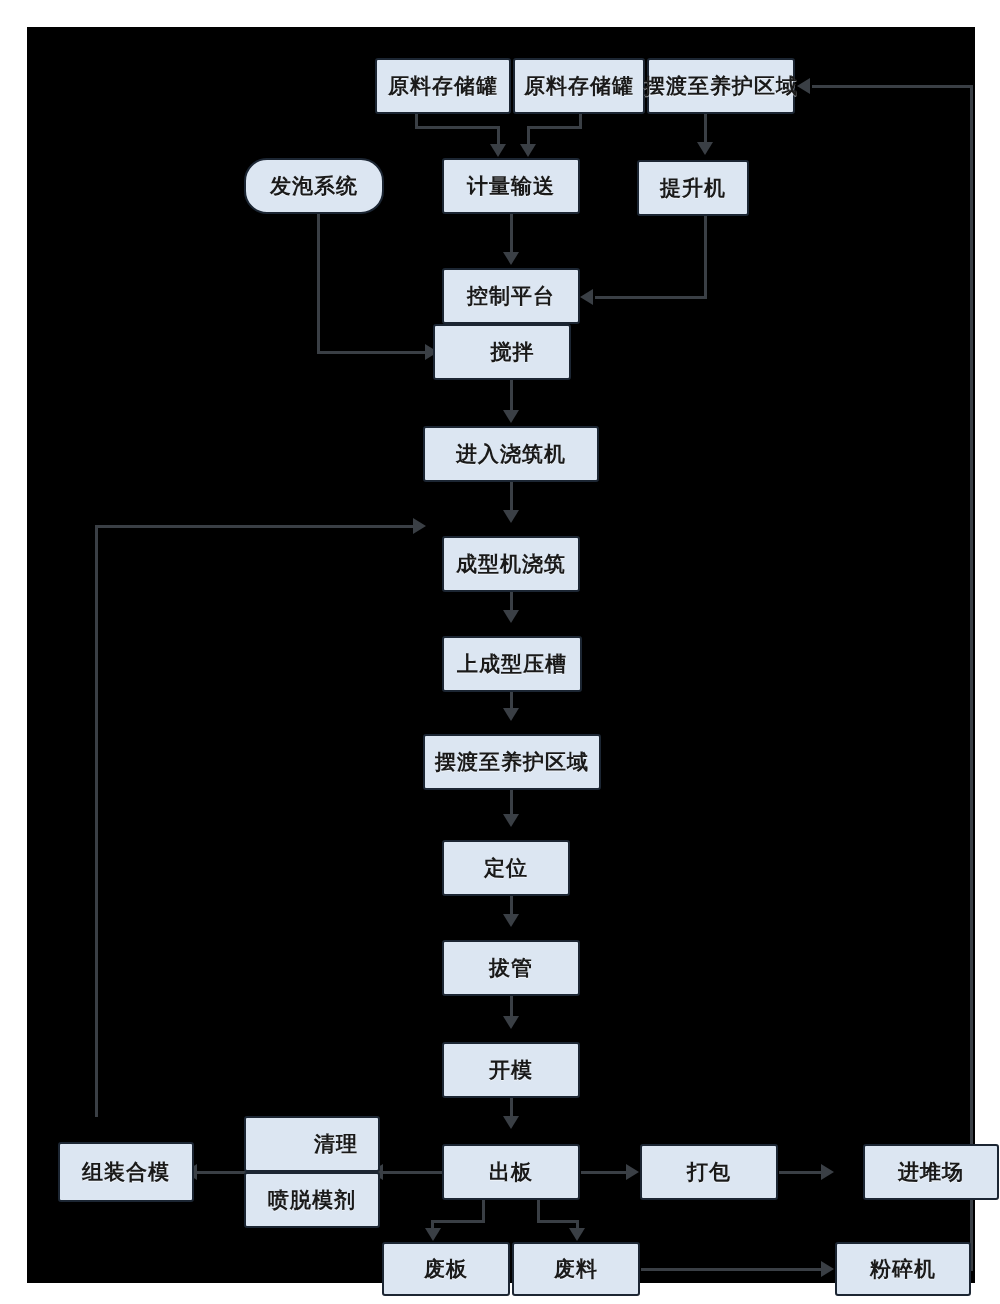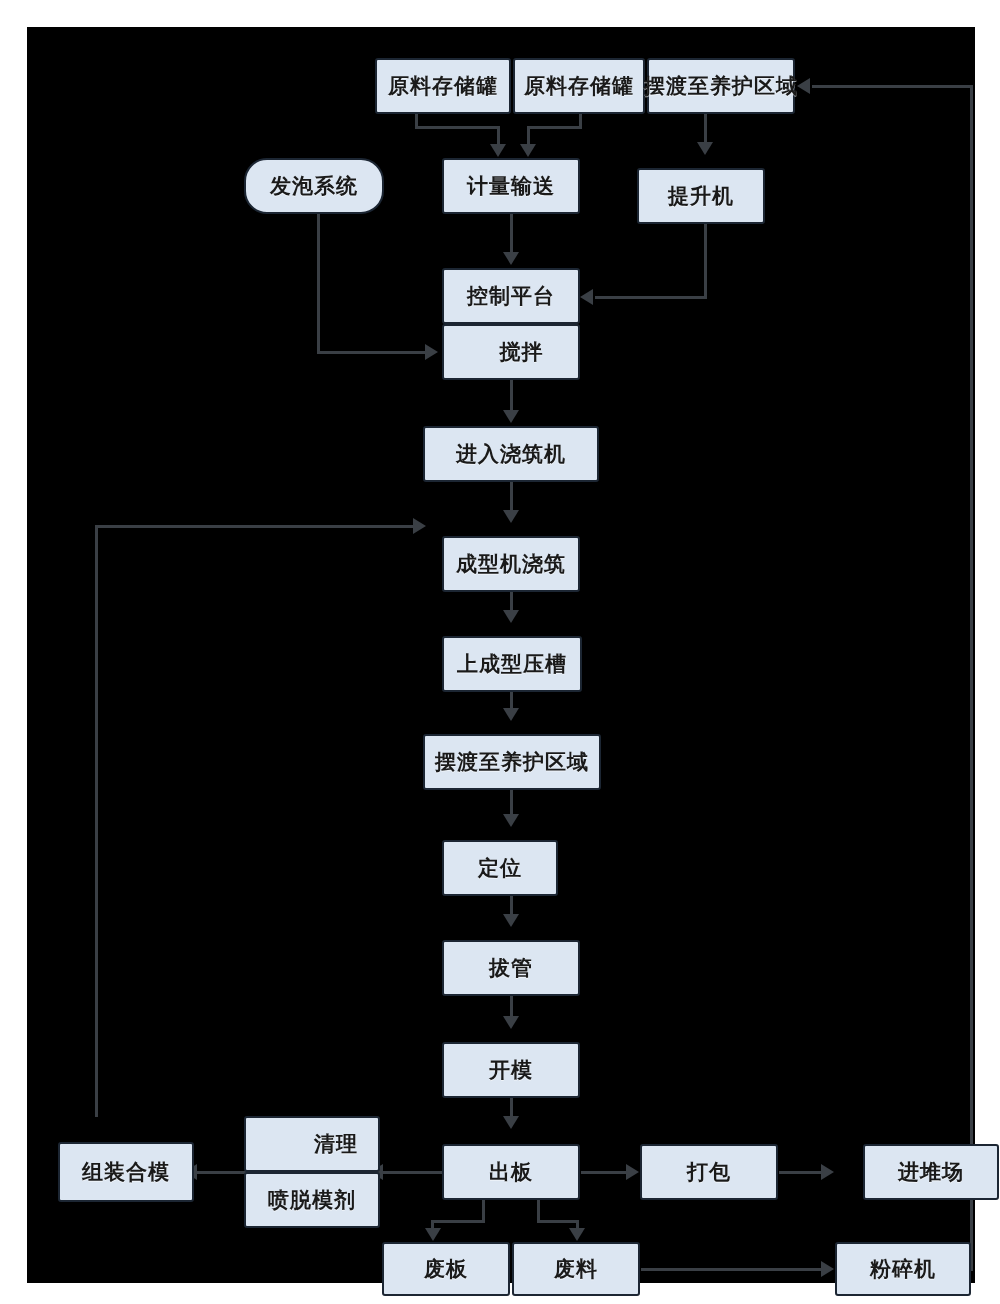--- a/index.html
+++ b/index.html
@@ -168,49 +168,49 @@
   </div>
 
   <div class="node" style="left:217px; top:131px; width:140px; height:56px;border-radius:23px;">
     <span>发泡系统</span>
   </div>
 
   <div class="node" style="left:415px; top:131px; width:138px; height:56px;">
     <span>计量输送</span>
   </div>
 
-  <div class="node" style="left:610px; top:141px; width:128px; height:56px;text-align:center;">
+  <div class="node" style="left:610px; top:133px; width:112px; height:56px;text-align:center;">
     <span>提升机</span>
   </div>
 
   <div class="node" style="left:415px; top:241px; width:138px; height:56px;">
     <span>控制平台</span>
   </div>
 
-  <div class="node" style="left:415px; top:297px; width:138px; height:56px;padding-left:21px;">
+  <div class="node" style="left:406px; top:297px; width:138px; height:56px;padding-left:21px;">
     <span>搅拌</span>
   </div>
 
   <div class="node" style="left:396px; top:399px; width:176px; height:56px;">
     <span>进入浇筑机</span>
   </div>
 
   <div class="node" style="left:415px; top:509px; width:138px; height:56px;">
     <span>成型机浇筑</span>
   </div>
 
   <div class="node" style="left:415px; top:609px; width:140px; height:56px;">
     <span>上成型压槽</span>
   </div>
 
   <div class="node" style="left:396px; top:707px; width:178px; height:56px;">
     <span>摆渡至养护区域</span>
   </div>
 
-  <div class="node" style="left:415px; top:813px; width:116px; height:56px;">
+  <div class="node" style="left:415px; top:813px; width:128px; height:56px;">
     <span>定位</span>
   </div>
 
   <div class="node" style="left:415px; top:1015px; width:138px; height:56px;">
     <span>开模</span>
   </div>
 
   <div class="node" style="left:415px; top:913px; width:138px; height:56px;">
     <span>拔管</span>
   </div>

